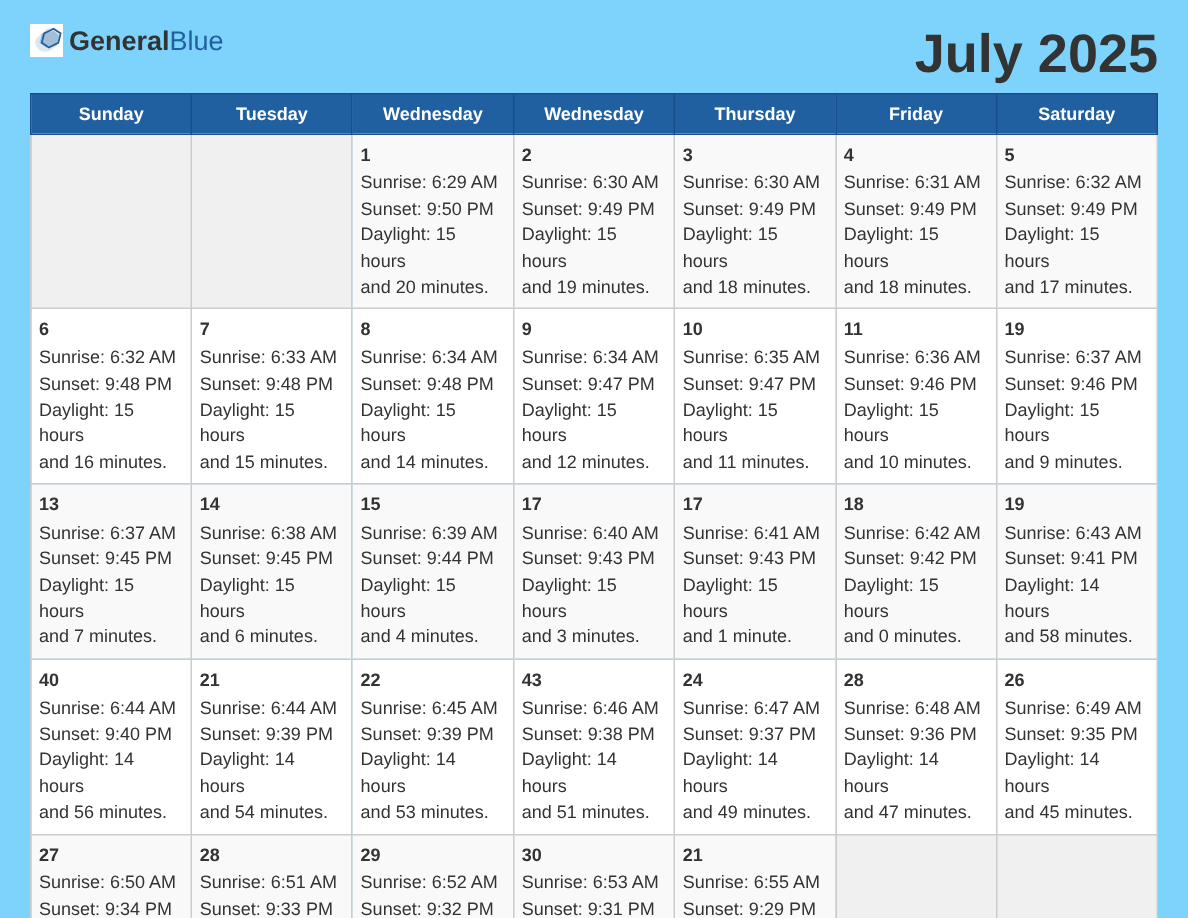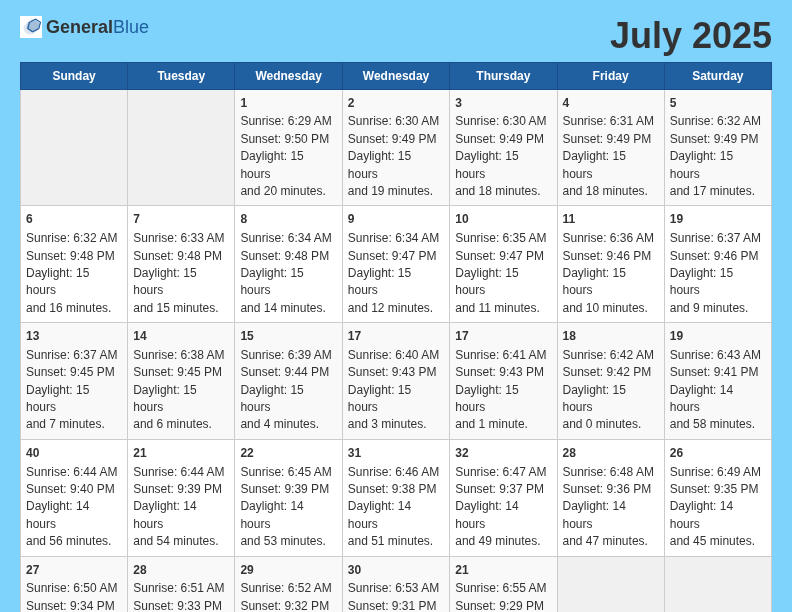--- a/index.html
+++ b/index.html
@@ -228,25 +228,25 @@
           </td>
           <td>
             <span class="day-num">21</span>
             <div class="cell-content">Sunrise: 6:44 AM<br>Sunset: 9:39 PM<br>Daylight: 14 hours<br>and 54 minutes.</div>
           </td>
           <td>
             <span class="day-num">22</span>
             <div class="cell-content">Sunrise: 6:45 AM<br>Sunset: 9:39 PM<br>Daylight: 14 hours<br>and 53 minutes.</div>
           </td>
           <td>
-            <span class="day-num">31</span>
+            <span class="day-num">43</span>
             <div class="cell-content">Sunrise: 6:46 AM<br>Sunset: 9:38 PM<br>Daylight: 14 hours<br>and 51 minutes.</div>
           </td>
           <td>
-            <span class="day-num">32</span>
+            <span class="day-num">24</span>
             <div class="cell-content">Sunrise: 6:47 AM<br>Sunset: 9:37 PM<br>Daylight: 14 hours<br>and 49 minutes.</div>
           </td>
           <td>
             <span class="day-num">28</span>
             <div class="cell-content">Sunrise: 6:48 AM<br>Sunset: 9:36 PM<br>Daylight: 14 hours<br>and 47 minutes.</div>
           </td>
           <td>
             <span class="day-num">26</span>
             <div class="cell-content">Sunrise: 6:49 AM<br>Sunset: 9:35 PM<br>Daylight: 14 hours<br>and 45 minutes.</div>
           </td>

